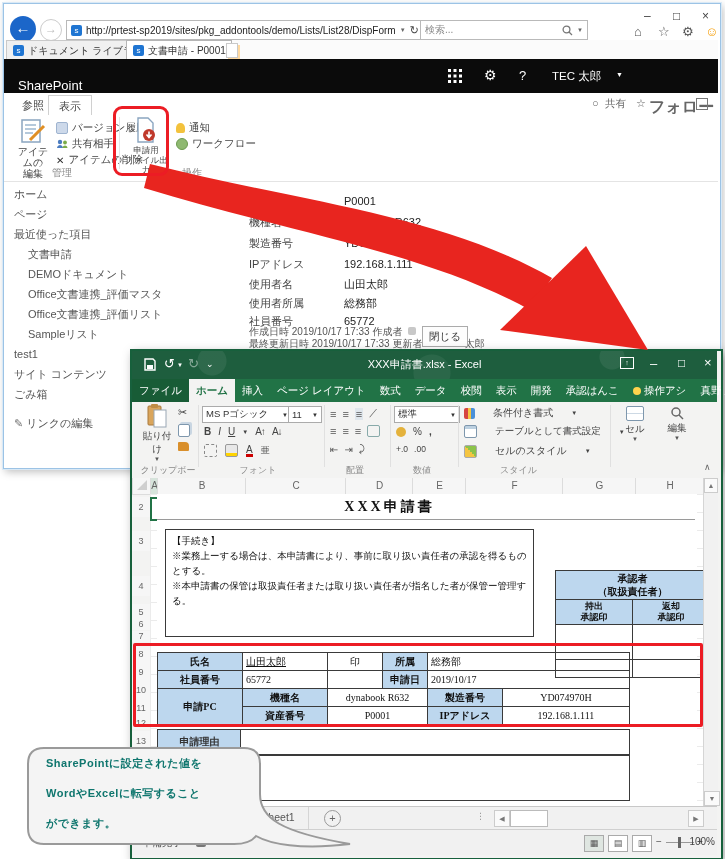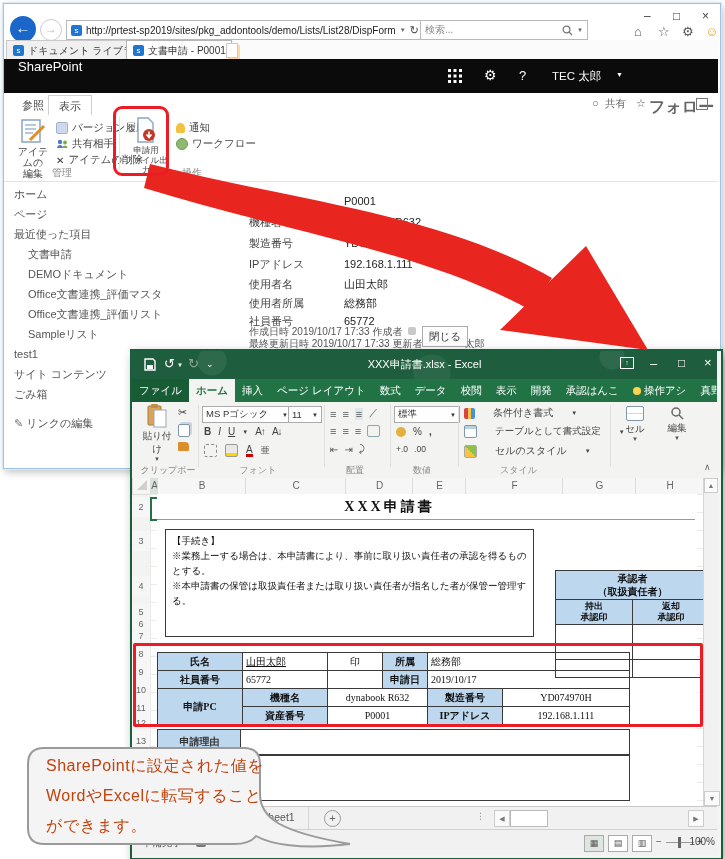--- a/index.html
+++ b/index.html
@@ -10,21 +10,21 @@
   .ie{left:3px;top:3px;width:716px;height:464px;background:#fff;border:1px solid #9cc3e5;
       box-shadow:0 0 0 1px #d9e9f6,2px 3px 8px rgba(0,0,0,.25);z-index:1;}
   .winctl{font-size:12px;color:#444;line-height:14px;}
   .circle-btn{width:26px;height:26px;border-radius:50%;text-align:center;line-height:24px;color:#fff;font-size:15px;}
   .urlbox{border:1px solid #b9b9b9;background:#fff;font-size:10px;color:#222;display:flex;align-items:center;padding:0 4px;gap:4px;}
   .sp-sq{display:inline-block;width:11px;height:11px;background:#1f75d2;color:#fff;font-size:8px;line-height:11px;text-align:center;border-radius:2px;flex:0 0 auto;}
   .ie-tab{position:absolute;top:0;height:19px;display:flex;align-items:center;gap:4px;padding:0 6px;font-size:10px;color:#333;
           border:1px solid #c9c9c9;border-bottom:none;background:#f0f0f0;white-space:nowrap;overflow:hidden;}
   .ie-tab.active{background:#fff;border-color:#b5b5b5;}
   
-  .suitebar{left:0;top:55px;width:714px;height:34px;background:#0b0b0b;color:#fff;display:flex;align-items:flex-start;}
+  .suitebar{left:0;top:55px;width:714px;height:34px;background:#0b0b0b;color:#fff;display:flex;align-items:flex-end;}
   .sp-ribbontabs{left:0;top:89px;width:714px;height:22px;background:#fff;font-size:11px;color:#444;}
   .sp-tab{position:absolute;top:2px;height:20px;line-height:20px;padding:0 10px;}
   .sp-tab.active{background:#fff;border:1px solid #d0d0d0;border-bottom:none;}
   .sp-ribbon{left:0;top:111px;width:714px;height:66px;background:#fff;border-bottom:1px solid #e4e4e4;font-size:10px;color:#444;}
   .sp-small{position:absolute;display:flex;align-items:center;gap:4px;font-size:10.5px;color:#444;white-space:nowrap;}
   .grouplabel{position:absolute;font-size:10px;color:#888;}
   .nav-col{left:10px;top:184px;width:225px;font-size:11px;color:#555;line-height:13px;}
   .nav-item{margin-bottom:7px;cursor:pointer;}
   .nav-item.indent{padding-left:14px;}
   .sp-formrow{position:absolute;font-size:11px;white-space:nowrap;}
@@ -55,21 +55,21 @@
   .box{position:absolute;background:#fff;border:1px solid #3a3a3a;}
   .bluecell{background:#bdd7ee;font-weight:bold;text-align:center;}
   table.formtbl{position:absolute;border-collapse:collapse;table-layout:fixed;}
   table.formtbl td{border:1px solid #3a3a3a;font-size:10px;padding:0 3px;height:17px;font-family:"Liberation Serif",serif;color:#111;overflow:hidden;white-space:nowrap;}
   .serif{font-family:"Liberation Serif",serif;}
   .redbox{position:absolute;border:3px solid #ec1c24;border-radius:2px;z-index:5;pointer-events:none;}
   .xl-tabsrow{left:0;top:455px;width:585px;height:23px;background:#f1f1f1;border-top:1px solid #c8c8c8;font-size:10.5px;}
   .xl-status{left:0;top:478px;width:585px;height:25px;background:#f1f1f1;border-top:1px solid #d0d0d0;font-size:10px;color:#444;}
   .viewic{position:absolute;top:5px;width:18px;height:15px;border:1px solid #aaa;background:#fff;font-size:9px;text-align:center;line-height:14px;color:#555;}
   
-  .bubble-text{position:absolute;font-size:16px;font-weight:normal;color:#c2410c;letter-spacing:.5px;z-index:31;white-space:nowrap;}
+  .bubble-text{position:absolute;font-size:11px;font-weight:bold;color:#0f766e;letter-spacing:.5px;z-index:31;white-space:nowrap;}
   .icon-chip{display:inline-block;border-radius:2px;}
 </style>
 </head>
 <body>
 
 <div class="canvas">
 
   <div class="abs ie">
 
     <span class="abs winctl" style="left:640px;top:5px;">–</span>

